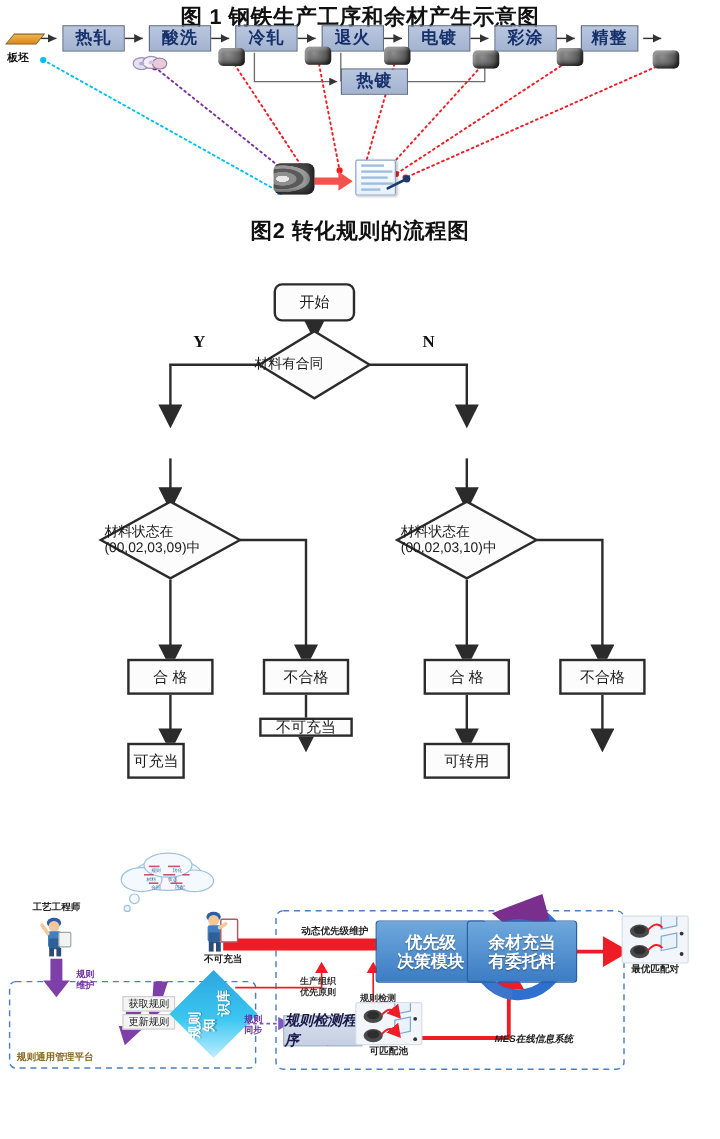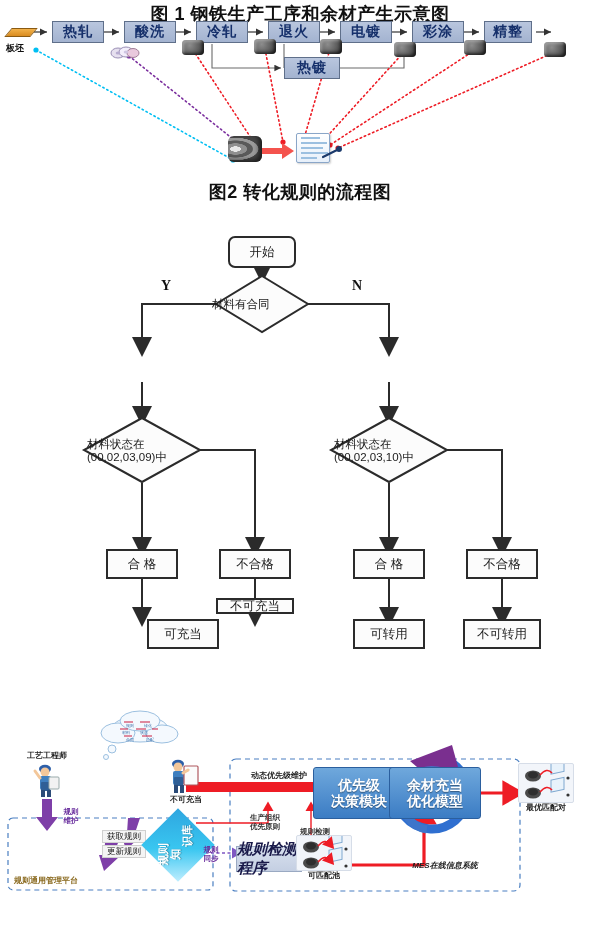--- a/index.html
+++ b/index.html
@@ -145,21 +145,21 @@
     display:flex;align-items:center;justify-content:center;
   }
   .tiny { position:absolute; font-size:7.5px; line-height:9px; color:#b33; font-weight:700; text-align:center; }
   .tiny.purple { color:#6a2f9e; }
   .tiny.dark { color:#333; }
   .tinyb { position:absolute; font-size:8px; line-height:9.5px; color:#222; font-weight:700; text-align:center; }
   .scroll {
     position:absolute;
     background:linear-gradient(180deg,#d8e0ee 0%,#c4cfe2 100%);
     border:1px solid #9aa9c2;
-    font-style:italic; font-weight:700; font-size:15px;
+    font-style:italic; font-weight:700; font-size:12px;
     color:#1a1a4a;
     display:flex;align-items:center;justify-content:center;
   }
   .matchcard {
     position:absolute;
     background:#f2f5fa;
     border:1px solid #d6dde8;
     border-radius:2px;
   }
   .person { position:absolute; }
@@ -335,24 +335,23 @@
   <div class="dtext" style="left:334px;top:258px;width:110px;">
     <span>材料状态在</span><br>
     <span>(00,02,03,10)中</span>
   </div>
 
   <div class="fbox" style="left:106px;top:369px;width:72px;height:30px;">合 格</div>
   <div class="fbox" style="left:219px;top:369px;width:72px;height:30px;">不合格</div>
   <div class="fbox" style="left:353px;top:369px;width:72px;height:30px;">合 格</div>
   <div class="fbox" style="left:466px;top:369px;width:72px;height:30px;">不合格</div>
 
-  <div class="fbox" style="left:106px;top:439px;width:72px;height:30px;margin-left:41px;">可充当</div>
+  <div class="fbox" style="left:106px;top:439px;width:48px;height:30px;">可充当</div>
   <div class="fbox" style="left:216px;top:418px;width:78px;height:16px;">不可充当</div>
   <div class="fbox" style="left:353px;top:439px;width:72px;height:30px;">可转用</div>
-  <div class="fbox" style="left:463px;top:439px;width:78px;height:30px;">不可转用</div>
 </section>
 
 <section id="fig3">
 
   <svg width="600" height="244">
     <defs>
       <marker id="ra" markerWidth="8" markerHeight="8" refX="3" refY="4" orient="auto">
         <path d="M0,0 L7,4 L0,8 z" fill="#ee1c25"></path>
       </marker>
       <marker id="pa" markerWidth="8" markerHeight="8" refX="3" refY="4" orient="auto">
@@ -493,21 +492,21 @@
   </div>
 
   <div class="tiny dark" style="left:405px;top:78px;width:36px;color:#333;">
     <span>综合</span><br>
     <span>优先级</span>
   </div>
 
   <div class="bigbox" style="left:389px;top:62px;width:92px;height:52px;">
     <span>
       <span>余材充当</span><br>
-      <span>优化模型</span>
+      <span>有委托料</span>
     </span>
   </div>
 
   <div class="scroll" style="left:236px;top:141px;width:66px;height:26px;">规则检测程序</div>
 
   <div class="matchcard" style="left:296px;top:130px;width:56px;height:36px;">
     <svg width="56" height="36" viewBox="0 0 56 36">
       <ellipse cx="14" cy="11" rx="8" ry="5.5" fill="#4a4a4a"></ellipse>
       <ellipse cx="14" cy="10" rx="5" ry="3.4" fill="#2e2e2e"></ellipse>
       <rect x="32" y="4" width="13" height="12" fill="#e8f2fb" stroke="#7fa8d0" transform="skewY(-12)"></rect>

